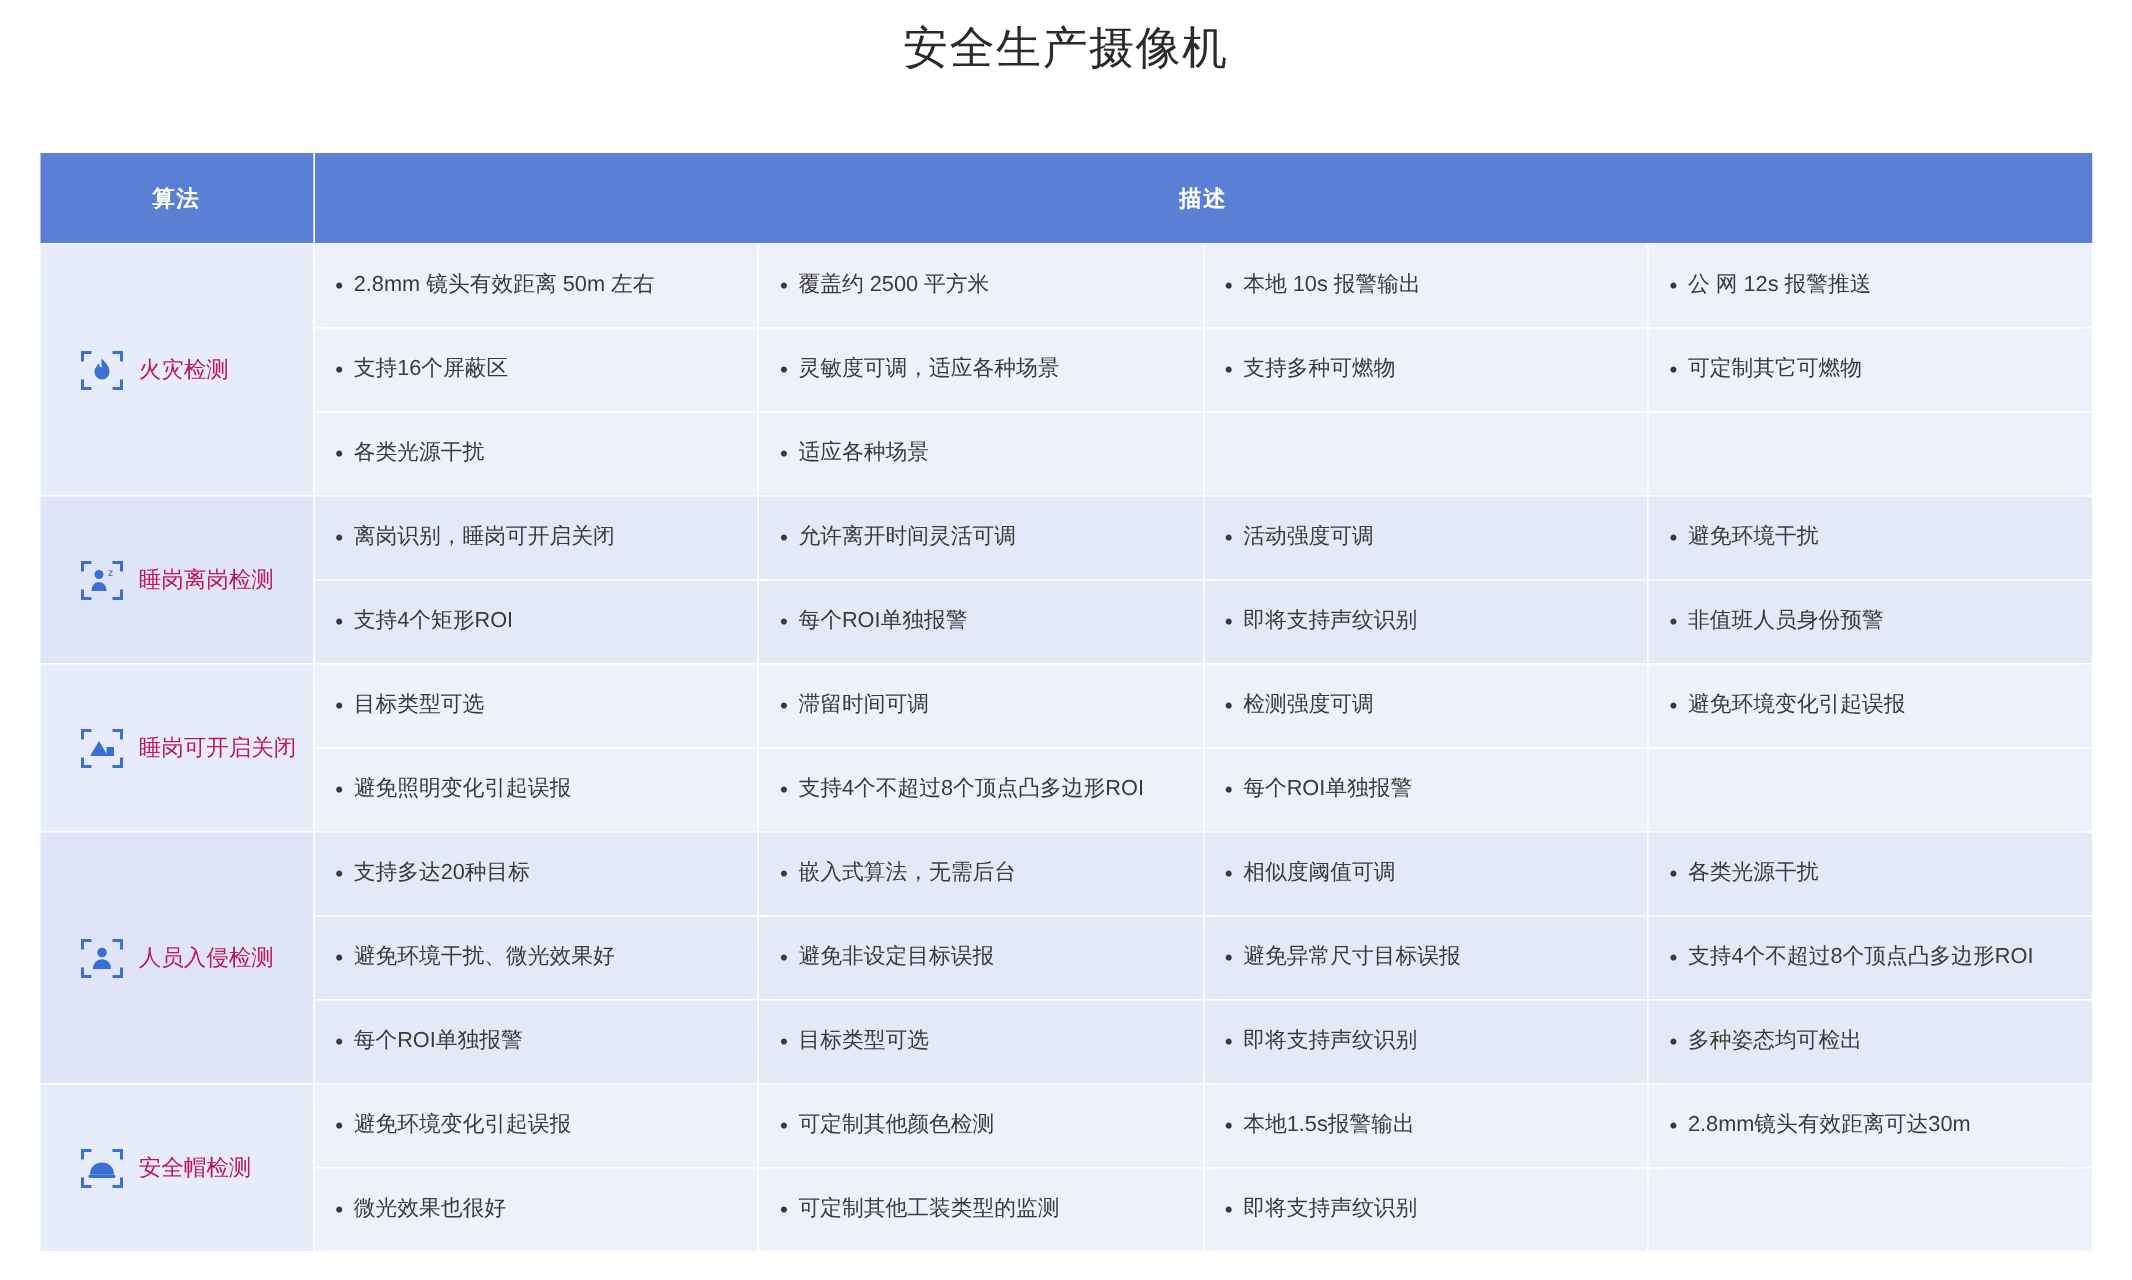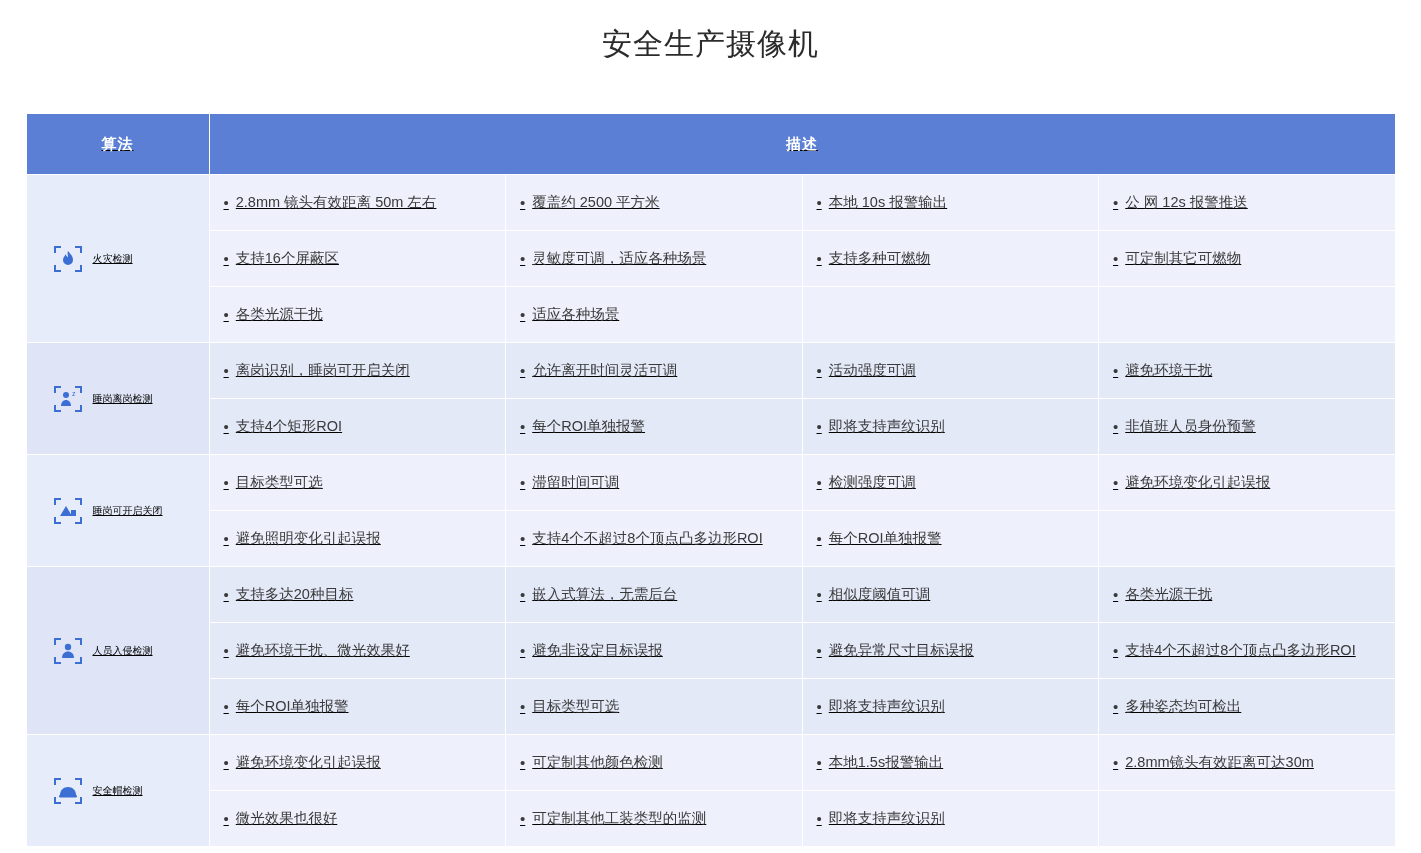--- a/index.html
+++ b/index.html
@@ -14,33 +14,32 @@
     position: relative;
     background: #ffffff;
     overflow: hidden;
   }
   .page-title {
     text-align: center;
     font-size: 30px;
     color: #2b2b2b;
     font-weight: 400;
     letter-spacing: 1px;
-    padding-top: 24px;
+    padding-top: 12px;
     margin: 0;
   }
   .table-wrap {
     margin: 0 auto;
     margin-top: 48px;
     width: 1370px;
   }
   table.algo-table {
     border-collapse: collapse;
     width: 100%;
     table-layout: fixed;
-    text-decoration: underline;
   }
   table.algo-table th {
     background: #5b7fd4;
     color: #ffffff;
     font-size: 15px;
     font-weight: bold;
     height: 58px;
     border: 1px solid #ffffff;
     letter-spacing: 1px;
   }
@@ -63,22 +62,22 @@
   }
   td.algo-cell.shade-b { background: #dfe5f6; }
   .algo-inner {
     display: flex;
     align-items: center;
     justify-content: flex-start;
     gap: 10px;
     padding-left: 26px;
   }
   .algo-label {
-    font-size: 10px;
-    color: #000000;
+    font-size: 15px;
+    color: #be185d;
     font-weight: 500;
     white-space: nowrap;
   }
   .bullet-text {
     display: flex;
     align-items: flex-start;
     gap: 7px;
     line-height: 1.35;
   }
   .bullet-dot {

